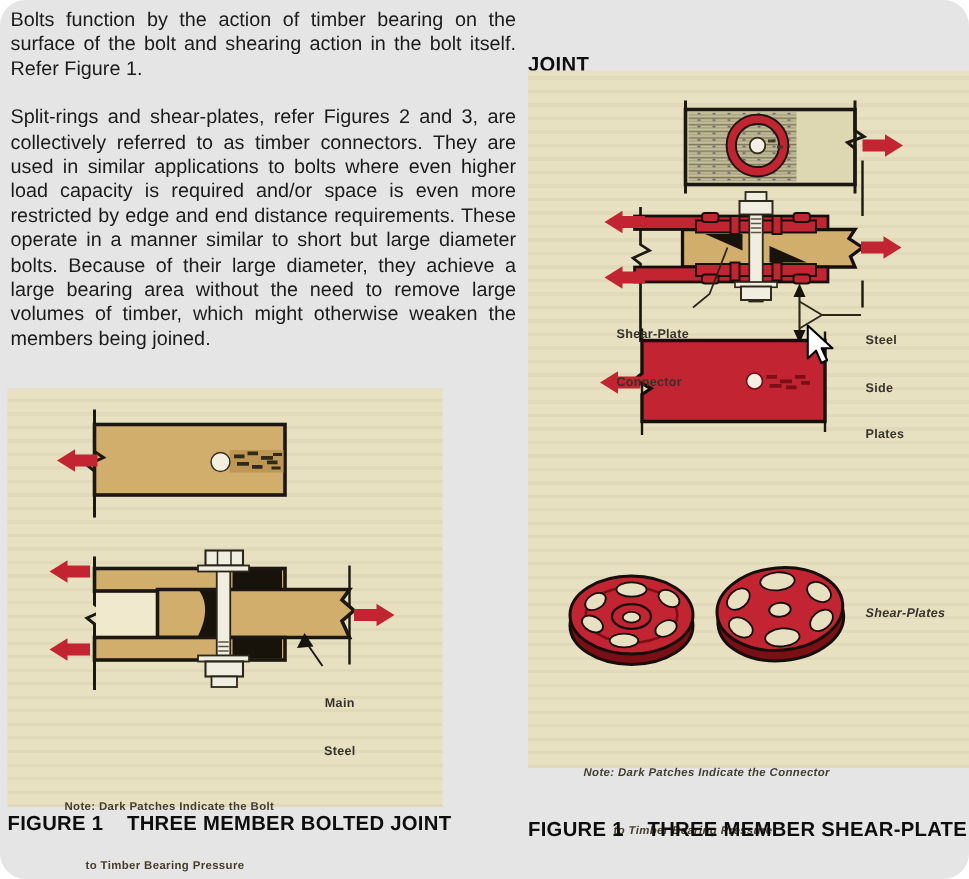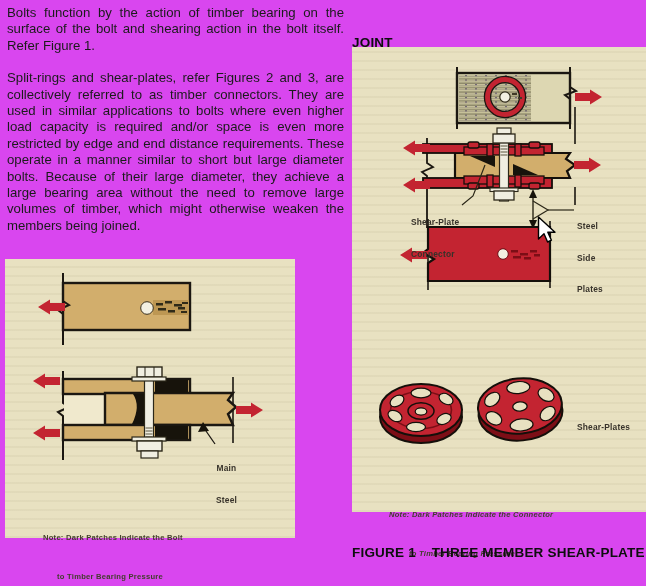--- a/index.html
+++ b/index.html
@@ -1,17 +1,17 @@
 <!DOCTYPE html>
 <html style="--panel_bg: #e8e1c1; --timber: #d2ae6c; --red: #c32431; --red_dark: #7c0e16; --outline: #1b1711;"><head>
 <meta charset="utf-8">
 <style>
   html,body{margin:0;padding:0;background:#fff;}
-  .page{position:relative;width:646px;height:586px;background:#d946ef;overflow:hidden;
-        font-family:"Liberation Sans","DejaVu Sans",sans-serif;}
+  .page{position:relative;width:646px;height:586px;background:#e5e5e5;overflow:hidden;
+        font-family:"Liberation Sans","DejaVu Sans",sans-serif;border-radius:17px;}
   .bodytext{position:absolute;left:7px;top:5px;width:337px;color:#1b1b1b;
             font-size:13.2px;line-height:16.4px;text-align:justify;}
   .bodytext p{margin:0 0 16px 0;}
   .panel{position:absolute;background:var(--panel_bg);
          background-image:repeating-linear-gradient(0deg,rgba(90,80,40,.05) 0 2px,rgba(0,0,0,0) 2px 9px);}
   #fig1panel{left:5px;top:259px;width:290px;height:279px;}
   #fig23panel{left:352px;top:47px;width:294px;height:465px;}
   .caption{position:absolute;font-weight:bold;font-size:13.5px;color:#0e0e0e;
            letter-spacing:.2px;white-space:pre;line-height:16px;}
   .note{position:absolute;font-weight:bold;font-size:7.6px;color:#433d2d;
@@ -113,20 +113,21 @@
   </div>
 
   <div class="figlabel" style="left:216px;top:442px;text-align:center;">
     <div>Main</div>
     <div>Steel</div>
   </div>
   <div class="note" style="left:43px;top:505px;">
     <div>Note: Dark Patches Indicate the Bolt</div>
     <div style="margin-left:14px">to Timber Bearing Pressure</div>
   </div>
+  <div class="caption" style="left:5px;top:541px;">FIGURE 1    THREE MEMBER BOLTED JOINT</div>
 
   <div class="panel" id="fig23panel">
     <svg width="294" height="465" viewBox="0 0 294 465">
       <defs>
         <path id="arrL2" d="M0,0 L12,-7.5 L12,-4 L27,-4 L27,4 L12,4 L12,7.5 Z"></path>
         <pattern id="grain" width="10" height="4.4" patternUnits="userSpaceOnUse">
           <rect width="10" height="4.4" fill="#c9c39c"></rect>
           <line x1="0" y1="1" x2="10" y2="1" stroke="#7e795d" stroke-width="1.1"></line>
           <line x1="0" y1="3.1" x2="10" y2="3.1" stroke="#9a947c" stroke-width="0.7"></line>
           <rect x="3" y="1.8" width="2" height="1" fill="#6b5f73"></rect>
@@ -256,21 +257,21 @@
 
   <div class="figlabel" style="left:411px;top:196px;">
     <div>Shear-Plate</div>
     <div>Connector</div>
   </div>
   <div class="figlabel" style="left:577px;top:200px;">
     <div>Steel</div>
     <div>Side</div>
     <div>Plates</div>
   </div>
-  <div class="figlabel" style="left:577px;top:422px;">Shear-Plates</div>
+  <div class="figlabel" style="left:577px;top:403px;font-style:italic;">Shear-Plates</div>
   <div class="note" style="left:389px;top:482px;font-style:italic;">
     <div>Note: Dark Patches Indicate the Connector</div>
     <div style="margin-left:20px">to Timber Bearing Pressure</div>
   </div>
   <div class="caption" style="left:352px;top:513px;">
     <div>FIGURE 1    THREE MEMBER SHEAR-PLATE</div>
     
   </div>
 
   <svg style="position:absolute;left:537px;top:216px;" width="22" height="30" viewBox="0 0 22 30">

